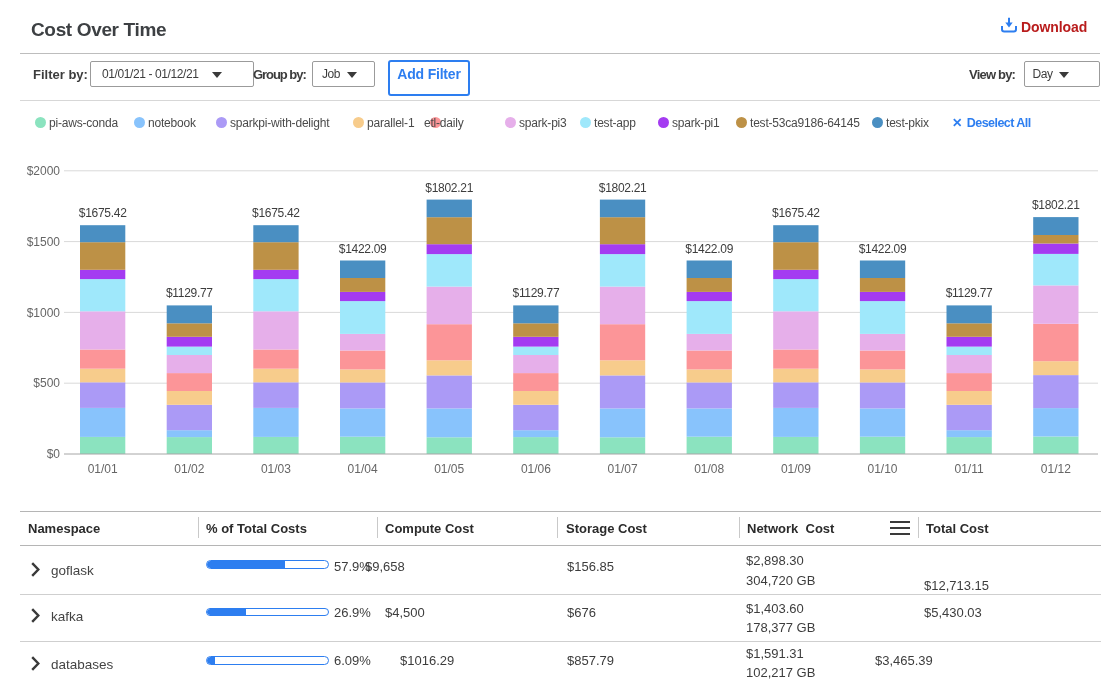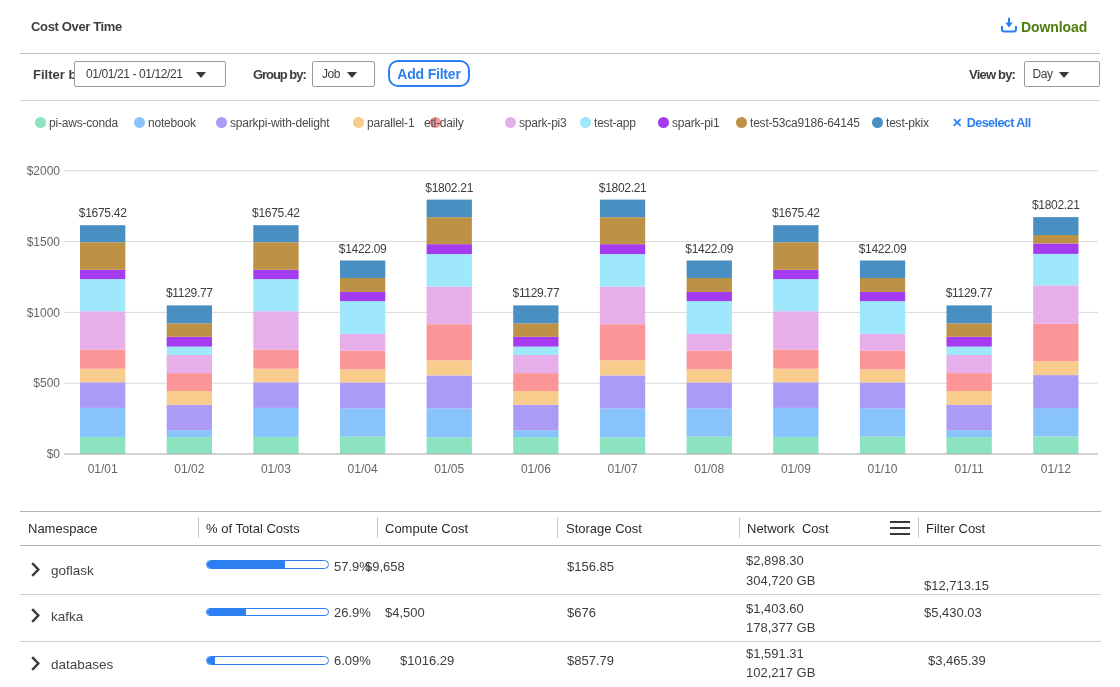--- a/index.html
+++ b/index.html
@@ -1,62 +1,62 @@
 <!DOCTYPE html>
 <html><head><meta charset="utf-8"><style>
 * { margin:0; padding:0; box-sizing:border-box; }
 html,body { width:1120px; height:687px; background:#fff;
   font-family:"Liberation Sans", sans-serif; position:relative; overflow:hidden; }
 .abs { position:absolute; }
 
 
-.title { position:absolute; left:31px; top:19px; font-size:13px; font-weight:bold; color:#3d4043; letter-spacing:-0.35px; }
+.title { position:absolute; left:31px; top:19px; font-size:19px; font-weight:bold; color:#3d4043; letter-spacing:-0.35px; }
 .hr1 { position:absolute; left:20px; right:20px; top:53px; border-top:1px solid #bdbdbd; }
-.dl { position:absolute; left:1021px; top:19px; font-size:14px; font-weight:bold; color:#4d7c0f; letter-spacing:-0.1px; }
+.dl { position:absolute; left:1021px; top:19px; font-size:14px; font-weight:bold; color:#b91c1c; letter-spacing:-0.1px; }
 
 
 .hr2 { position:absolute; left:20px; right:20px; top:100px; border-top:1px solid #d7d7d7; }
 .blabel { position:absolute; font-size:13px; font-weight:bold; color:#3c3c3c; }
 .selbox { position:absolute; top:61px; height:25.5px; border:1px solid #9b9b9b; border-radius:2px;
   background:#fff; font-size:12px; letter-spacing:-0.4px; color:#3d3d3d; }
 .caret { position:absolute; width:0; height:0; border-left:5.5px solid transparent;
   border-right:5.5px solid transparent; border-top:6px solid #3a3a3a; top:9.5px; }
-.addf { position:absolute; left:388px; top:60px; width:82px; height:27px; border:2px solid #2d7ef0;
-  border-radius:10px; color:#2d7ef0; font-size:14px; font-weight:bold; text-align:center; line-height:24px; letter-spacing:-0.2px; }
+.addf { position:absolute; left:388px; top:60px; width:82px; height:36px; border:2px solid #2d7ef0;
+  border-radius:3px; color:#2d7ef0; font-size:14px; font-weight:bold; text-align:center; line-height:24px; letter-spacing:-0.2px; }
 
 
 .ldot { position:absolute; top:116.5px; width:11px; height:11px; border-radius:50%; }
 .ltxt { position:absolute; top:116px; font-size:12px; letter-spacing:-0.2px; color:#4a4a4a; }
 .desel { position:absolute; top:114.5px; font-size:12.5px; color:#2d7ef0; font-weight:bold; letter-spacing:-0.55px; }
 
 
 .thr { position:absolute; left:20px; right:19px; border-top:1px solid #b5b5b5; }
 .rhr { position:absolute; left:20px; right:19px; border-top:1px solid #cfcfcf; }
 .vsep { position:absolute; top:517px; height:21px; border-left:1px solid #c9c9c9; }
-.th { position:absolute; top:521px; font-size:13px; font-weight:normal; color:#2b2b2b; }
+.th { position:absolute; top:521px; font-size:13px; font-weight:bold; color:#2b2b2b; }
 .cell { position:absolute; font-size:13px; color:#3d3d3d; }
 .nscell { font-size:13.5px; color:#444; }
 .pill { position:absolute; left:206px; width:122.5px; height:8.6px; border:1px solid #2d7ef0;
   border-radius:5px; background:#fff; overflow:hidden; }
 .pillfill { height:100%; background:#2d7ef0; border-radius:4px 0 0 4px; }
 .ham { position:absolute; left:890px; top:521px; width:20px; height:14px; }
 .ham div { height:2px; background:#3a3a3a; margin-bottom:4px; }
 </style></head><body>
 
 <div class="title">Cost Over Time</div>
 <svg style="position:absolute;left:1001px;top:17px" width="17" height="16" viewBox="0 0 17 16">
   <path d="M8 0.8 V6" stroke="#2d7ef0" stroke-width="2" fill="none"></path>
   <path d="M4.3 5.6 L11.7 5.6 L8 10.6 Z" fill="#2d7ef0"></path>
   <path d="M1 9 V12.3 Q1 14.5 3.2 14.5 H12.8 Q15 14.5 15 12.3 V9" stroke="#2d7ef0" stroke-width="2" fill="none"></path>
 </svg>
 <div class="dl">Download</div>
 <div class="hr1"></div>
 
 <div class="blabel" style="left:33px;top:67px">Filter by:</div>
-<div class="selbox" style="left:74px;width:152px">
+<div class="selbox" style="left:90px;width:164px">
     <span style="position:absolute;left:11px;top:5px">01/01/21 - 01/12/21</span>
     <span class="caret" style="left:121px"></span>
   </div>
 <div class="blabel" style="left:253px;top:67px;letter-spacing:-1.05px">Group by:</div>
 <div class="selbox" style="left:312px;width:62.5px">
     <span style="position:absolute;left:9px;top:5px">Job</span>
     <span class="caret" style="left:34px"></span>
   </div>
 <div class="addf">Add Filter</div>
 <div class="blabel" style="left:969px;top:67px;letter-spacing:-0.8px">View by:</div>
@@ -255,21 +255,21 @@
 <div class="th" style="left:28px">Namespace</div>
 <div class="th" style="left:206px">% of Total Costs</div>
 <div class="th" style="left:385px">Compute Cost</div>
 <div class="th" style="left:566px">Storage Cost</div>
 <div class="th" style="left:747px">Network&nbsp; Cost</div>
 <div class="ham">
     <div></div>
     <div></div>
     <div style="margin:0"></div>
   </div>
-<div class="th" style="left:926px">Filter Cost</div>
+<div class="th" style="left:926px">Total Cost</div>
 <div class="rhr" style="top:593.5px"></div>
 <div class="rhr" style="top:641px"></div>
 
 <svg class="abs" style="left:30.5px;top:562.0px" width="9" height="15" viewBox="0 0 9 15">
     <path d="M1.2 1.2 L7.3 7.5 L1.2 13.8" stroke="#3a3a3a" stroke-width="2.4" fill="none"></path>
   </svg>
 <div class="cell nscell" style="left:51px;top:563px">goflask</div>
 <div class="pill" style="top:560.4px">
     <div class="pillfill" style="width:65.0%"></div>
   </div>
@@ -297,13 +297,13 @@
   </svg>
 <div class="cell nscell" style="left:51px;top:657px">databases</div>
 <div class="pill" style="top:656.4px">
     <div class="pillfill" style="width:6.3%"></div>
   </div>
 <div class="cell" style="left:334px;top:653px">6.09%</div>
 <div class="cell" style="left:400px;top:653px">$1016.29</div>
 <div class="cell" style="left:567px;top:653px">$857.79</div>
 <div class="cell" style="left:746px;top:646px">$1,591.31</div>
 <div class="cell" style="left:746px;top:665px">102,217 GB</div>
-<div class="cell" style="left:928px;top:653px">$3,465.39</div>
+<div class="cell" style="left:875px;top:653px">$3,465.39</div>
 
 </body></html>

